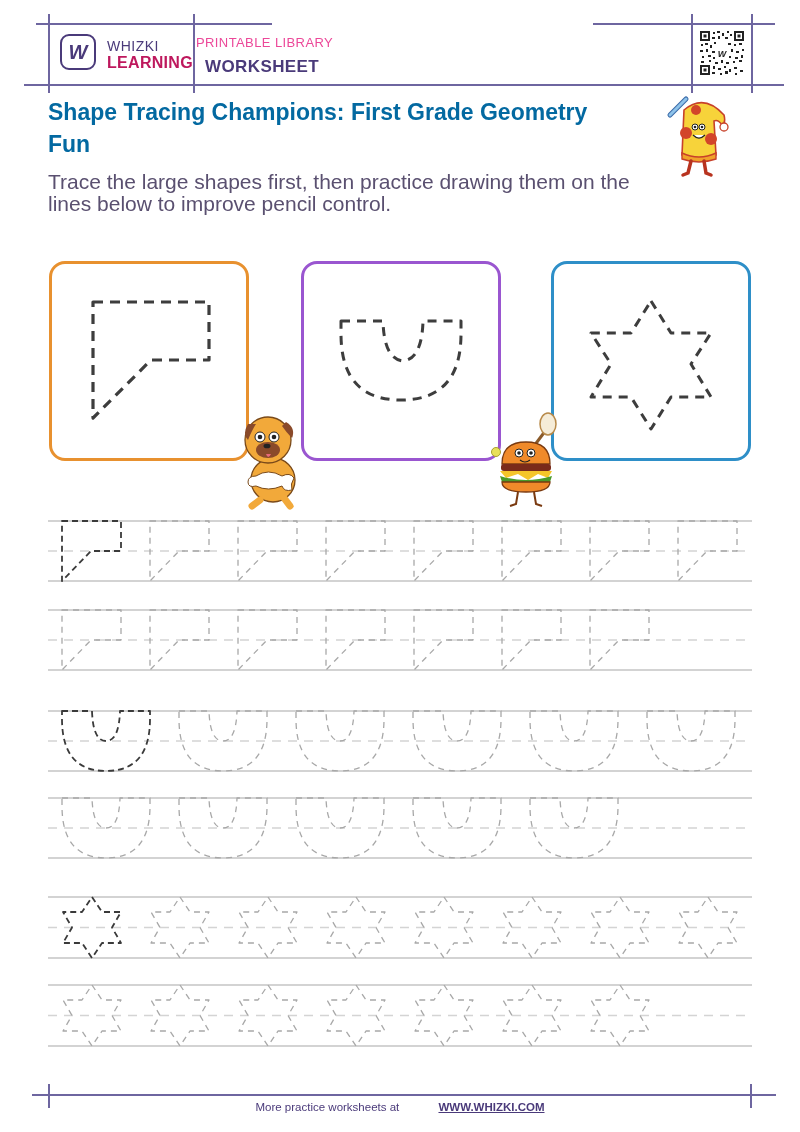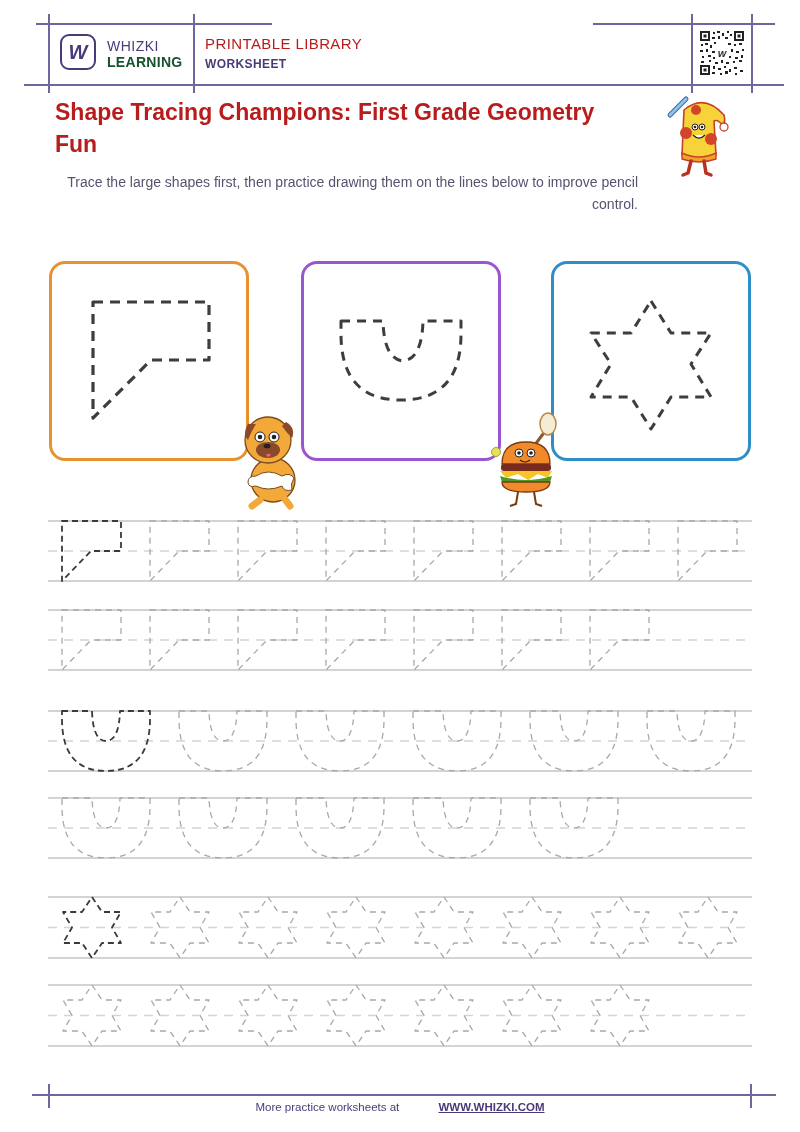--- a/index.html
+++ b/index.html
@@ -3,25 +3,25 @@
 <meta charset="utf-8">
 <style>
   html, body { margin:0; padding:0; background:#ffffff; }
   body { width:800px; height:1132px; position:relative; overflow:hidden; font-family:"Liberation Sans", "DejaVu Sans", sans-serif; color:#4a3a7a; }
   .abs { position:absolute; }
   .hline { position:absolute; height:1.5px; background:#6e66a0; }
   .vline { position:absolute; width:1.5px; background:#6e66a0; }
   .logo-box { position:absolute; left:60px; top:34px; width:36px; height:36px; border:2.5px solid #4a3a7a; border-radius:9px; box-sizing:border-box; display:flex; align-items:center; justify-content:center; }
   .logo-w { font-weight:900; font-style:italic; font-size:20px; color:#4a3a7a; letter-spacing:-3px; line-height:1; margin-left:-3px; }
   .brand1 { position:absolute; left:107px; top:38px; font-size:14px; color:#4a3a7a; letter-spacing:0.5px;text-align:right; }
-  .brand2 { position:absolute; left:107px; top:54px; font-size:14px; font-weight:bold; color:#14532d; letter-spacing:0.3px; }
-  .lib1 { position:absolute; left:205px; top:35px; font-size:15px; color:#b91c1c; letter-spacing:0.4px; }
-  .lib2 { position:absolute; left:205px; top:57px; font-size:12px; font-weight:bold; color:#4a3a7a; letter-spacing:0.4px; }
-  .title { position:absolute; left:55px; top:96px; width:560px; font-size:23px; font-weight:bold; line-height:32px; color:#b91c1c; }
-  .subtitle { position:absolute; left:48px; top:171px; width:590px; font-size:14px; line-height:22px; color:#5a5070;text-align:right; }
+  .brand2 { position:absolute; left:107px; top:54px; font-size:16px; font-weight:bold; color:#be185d; letter-spacing:0.3px; }
+  .lib1 { position:absolute; left:196px; top:35px; font-size:13px; color:#ec4899; letter-spacing:0.4px; }
+  .lib2 { position:absolute; left:205px; top:57px; font-size:17px; font-weight:bold; color:#4a3a7a; letter-spacing:0.4px; }
+  .title { position:absolute; left:48px; top:96px; width:560px; font-size:23px; font-weight:bold; line-height:32px; color:#0369a1; }
+  .subtitle { position:absolute; left:48px; top:171px; width:590px; font-size:21px; line-height:22px; color:#5a5070; }
   .shape-box { position:absolute; top:261px; width:200px; height:200px; box-sizing:border-box; border:3px solid; border-radius:16px; background:#fff; }
   .qr { position:absolute; left:699px; top:30px; width:46px; height:46px; }
   .footer { position:absolute; left:0; width:800px; top:1101px; text-align:center; font-size:11.5px; color:#4a3a7a; }
   .footer a { color:#4a3a7a; font-weight:bold; text-decoration:underline;margin-left:36px; }
   svg.rows { position:absolute; left:0; top:0; }
 </style>
 </head>
 <body>
 
 <div class="hline" style="left:36px; top:23px; width:236px;"></div>

